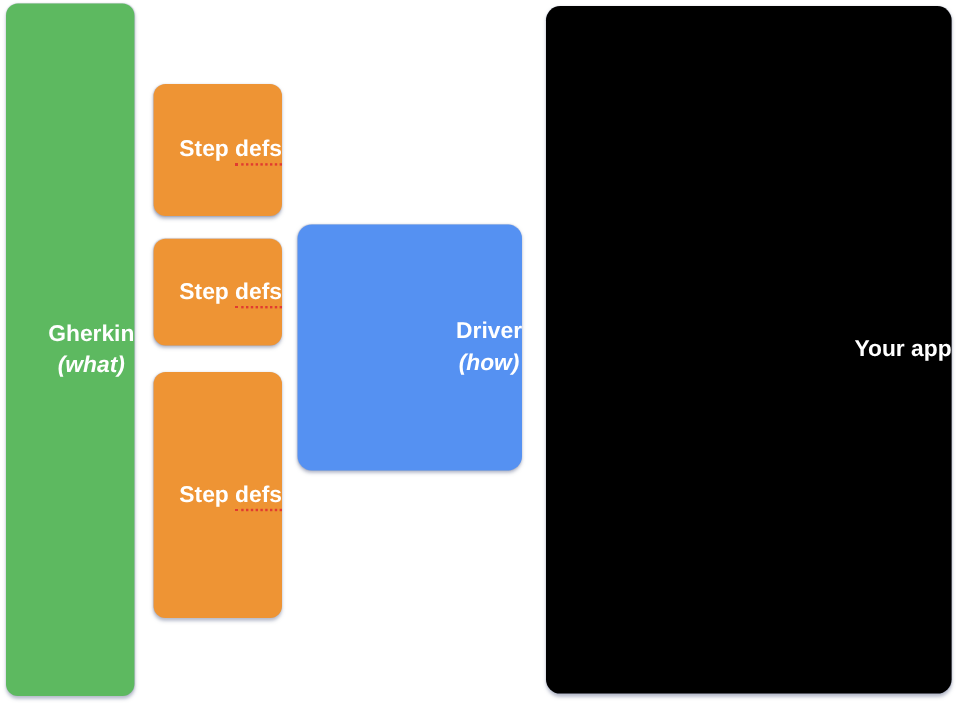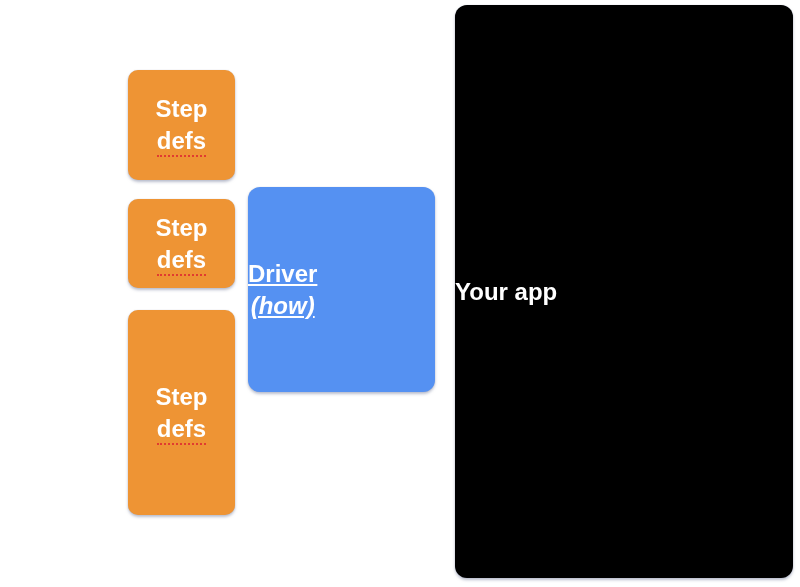--- a/index.html
+++ b/index.html
@@ -12,25 +12,25 @@
     height: 587px;
     background: #ffffff;
     overflow: hidden;
   }
 
   .box {
     position: absolute;
     border-radius: 10px;
     display: flex;
     align-items: center;
-    justify-content: flex-start;
+    justify-content: flex-end;
     text-align: center;
     color: #ffffff;
     font-weight: 700;
-    font-size: 24px;
+    font-size: 19px;
     line-height: 1.32;
     box-shadow: 0 2px 3px rgba(120, 128, 158, 0.50), 0 0 1px rgba(120, 128, 158, 0.35);
   }
 
   .box-gherkin {
     left: 5px; top: 3px;
     width: 107px; height: 577px;
     background: #5db960;
   }
 
@@ -41,21 +41,20 @@
   }
   .box-stepdefs.pos-1 { top: 70px;  height: 110px; }
   .box-stepdefs.pos-2 { top: 199px; height: 89px;  }
   .box-stepdefs.pos-3 { top: 310px; height: 205px; }
 
   .box-driver {
     left: 248px; top: 187px;
     width: 187px; height: 205px;
     background: #5591f2;
     border-radius: 12px;
-    text-decoration: underline;
   }
 
   .box-app {
     left: 455px; top: 5px;
     width: 338px; height: 573px;
     background: #000000;
     border-radius: 12px;
   }
 
   .label .line { display: block; }
@@ -64,20 +63,26 @@
   .squiggle {
     border-bottom: 2px dotted #e13b30;
     padding-bottom: 1px;
   }
 </style>
 </head>
 <body>
 
 <div class="stage">
 
+  <div class="box box-gherkin">
+    <div class="label">
+      <span class="line">Gherkin</span>
+      <span class="line italic">(what)</span>
+    </div>
+  </div>
 
   <div class="box box-stepdefs pos-1">
     <div class="label">
       <span>Step</span>
       <span class="squiggle">defs</span>
     </div>
   </div>
 
   <div class="box box-stepdefs pos-2">
     <div class="label">

